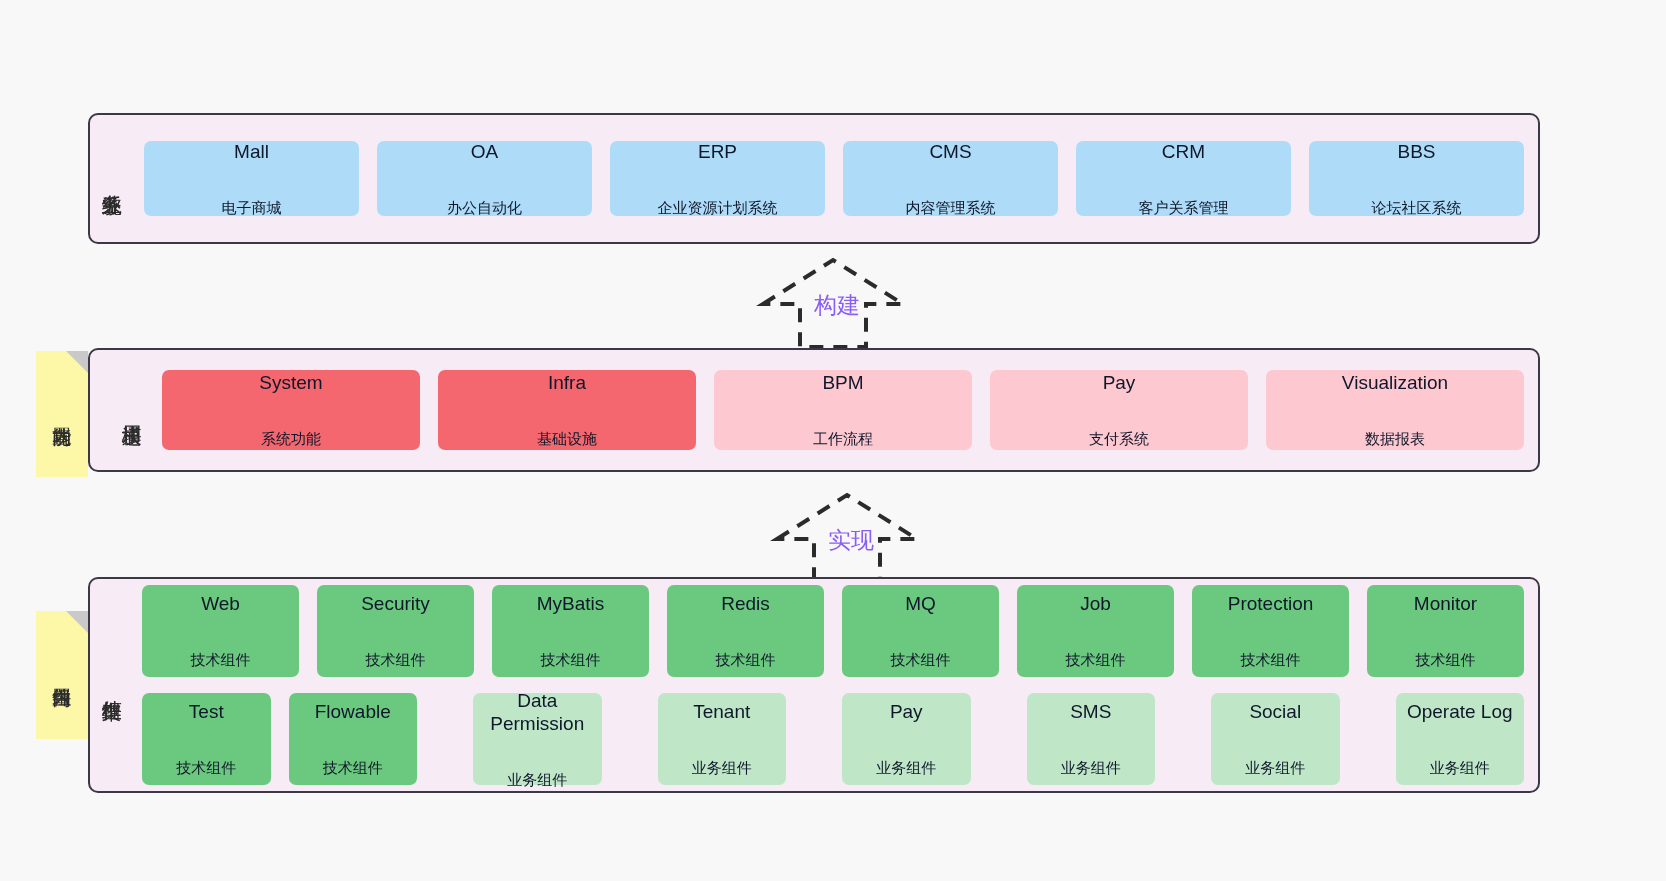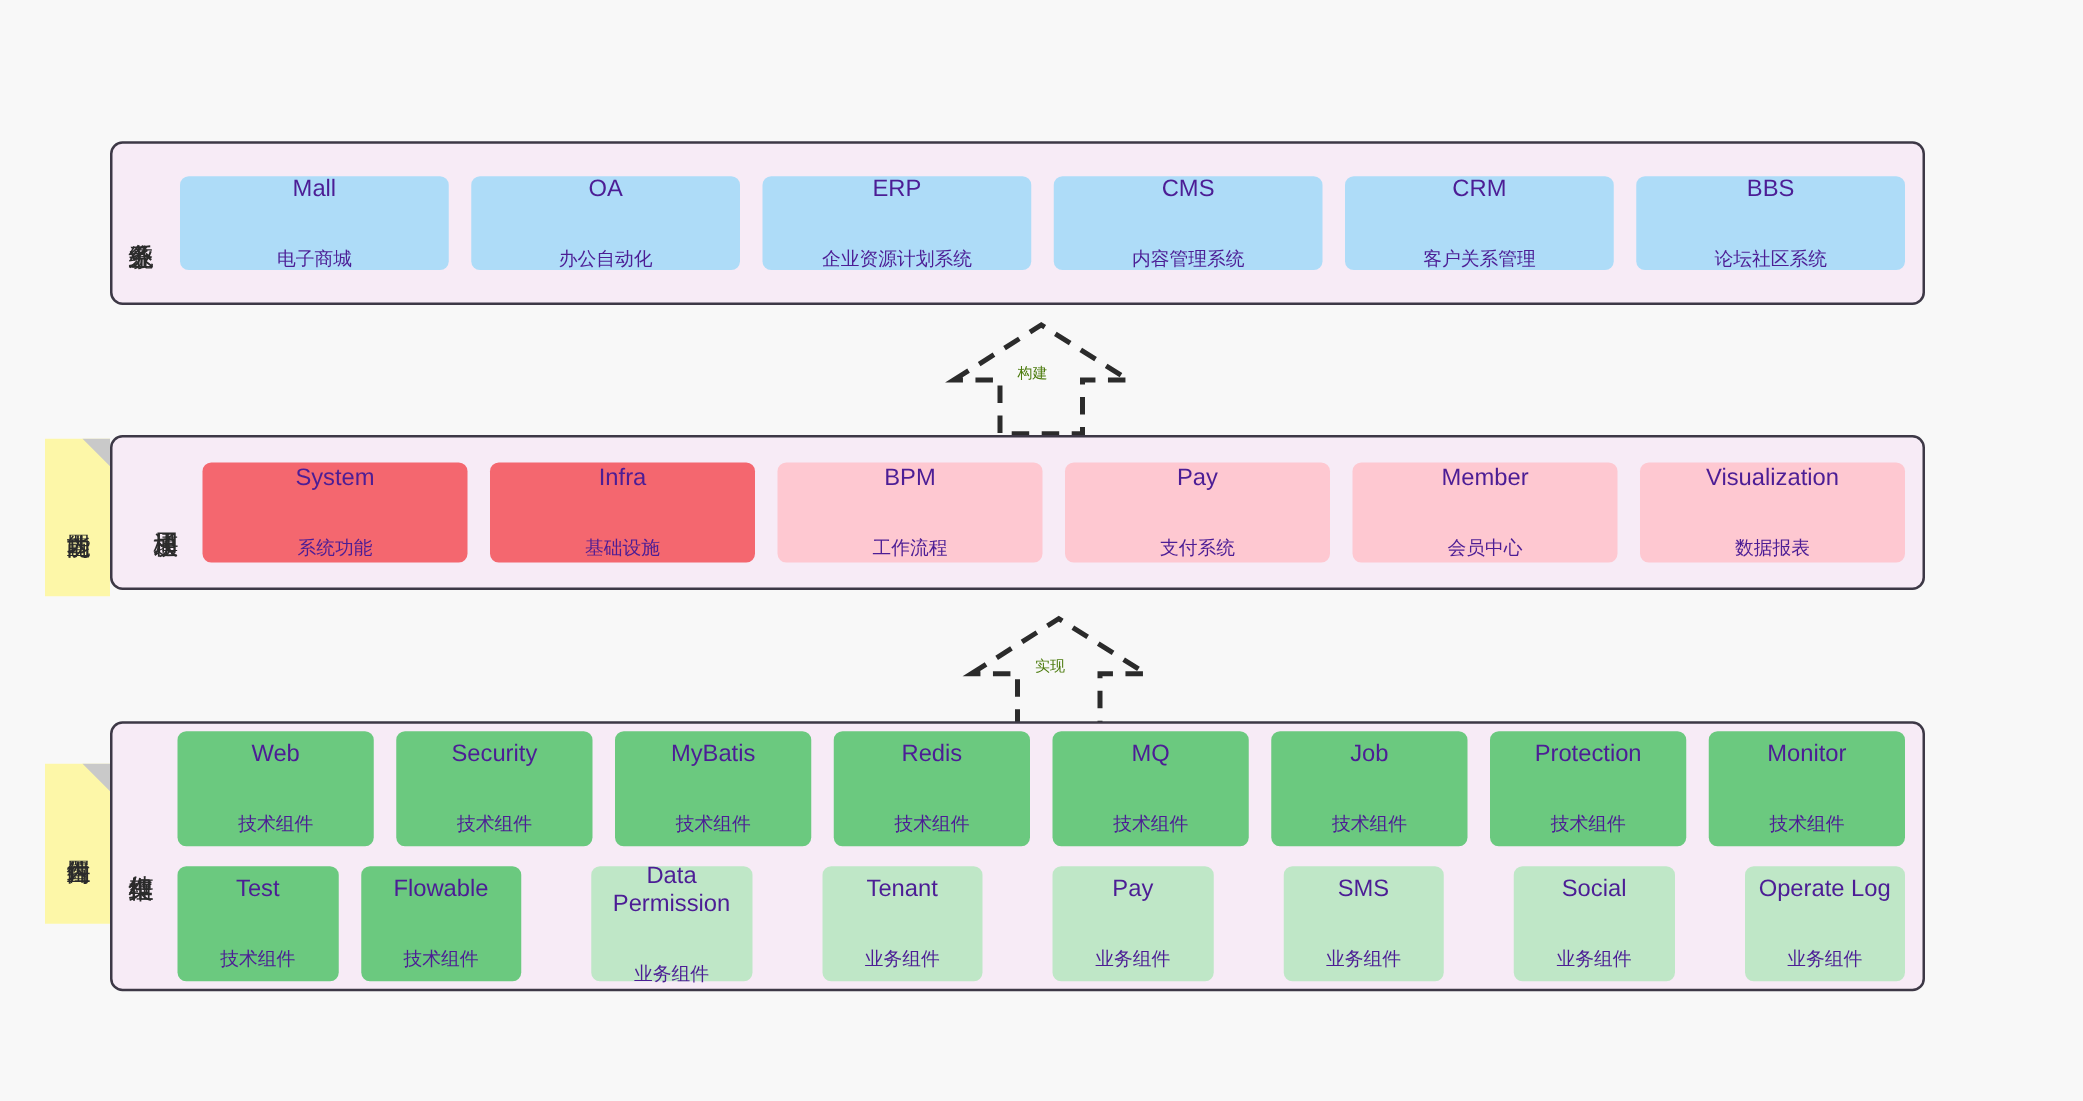--- a/index.html
+++ b/index.html
@@ -70,21 +70,21 @@
   
   .card {
     flex: 1 1 0;
     min-width: 0;
     border-radius: 7px;
     display: flex;
     flex-direction: column;
     align-items: center;
     justify-content: center;
     text-align: center;
-    color: #4c1d95;
+    color: #0f172a;
     line-height: 1.22;
     padding: 6px 4px;
     box-sizing: border-box;
     user-select: none;
     gap: 36px;
   }
   .card .t1 { font-size: 19px; }
   .card .t2 { font-size: 15px; }
 
   .card.blue        { background: #aedcf8; }
@@ -132,22 +132,22 @@
   }
   #note-builtin-func { left: 36px; top: 351px; height: 126px; }
   #note-builtin-comp { left: 36px; top: 611px; height: 128px; }
 
   
   .arrow {
     position: absolute;
   }
   .arrow .arrow-label {
     position: absolute;
-    font-size: 12px;
-    color: #4d7c0f;
+    font-size: 23px;
+    color: #8b5cf6;
     background: transparent;
     white-space: nowrap;
     user-select: none;
   }
   #arrow-build   { left: 748px; top: 252px;  width: 170px; height: 100px; }
   #arrow-build .arrow-label   { left: 66px; top: 38px; }
   #arrow-implement { left: 762px; top: 487px; width: 170px; height: 100px; text-align: center; }
   #arrow-implement .arrow-label { left: 66px; top: 38px; }
 </style>
 </head>
@@ -224,24 +224,20 @@
         <div class="card pinklight">
           <div class="t1">BPM</div>
           <div class="t2">工作流程</div>
         </div>
 
         <div class="card pinklight">
           <div class="t1">Pay</div>
           <div class="t2">支付系统</div>
         </div>
 
-        <div class="card pinklight">
-          <div class="t1">Member</div>
-          <div class="t2">会员中心</div>
-        </div>
 
         <div class="card pinklight">
           <div class="t1">Visualization</div>
           <div class="t2">数据报表</div>
         </div>
 
       </div>
     </div>
   </div>
 

